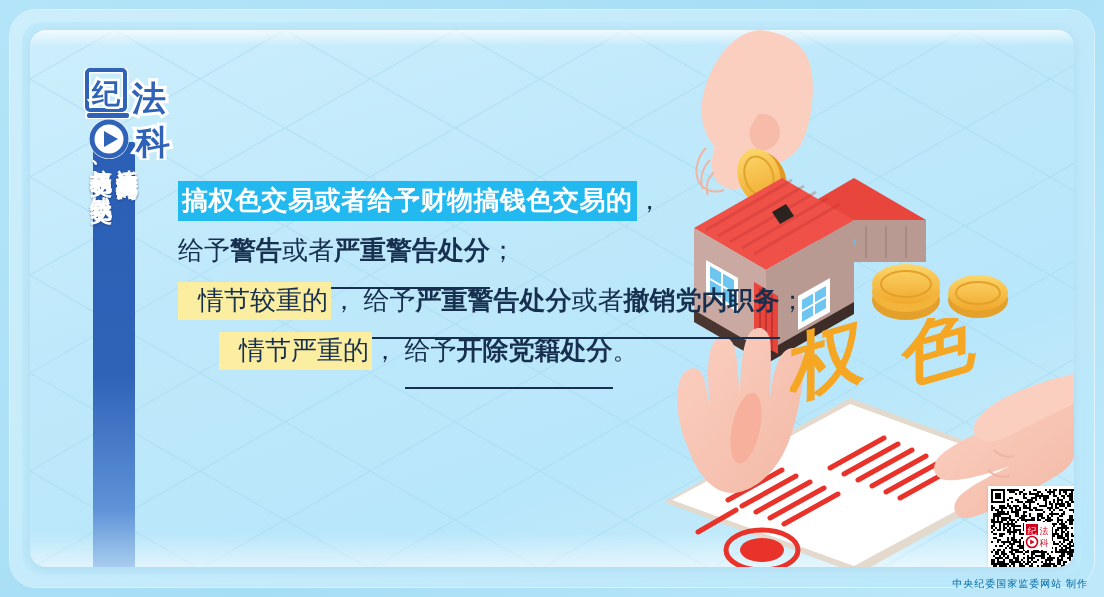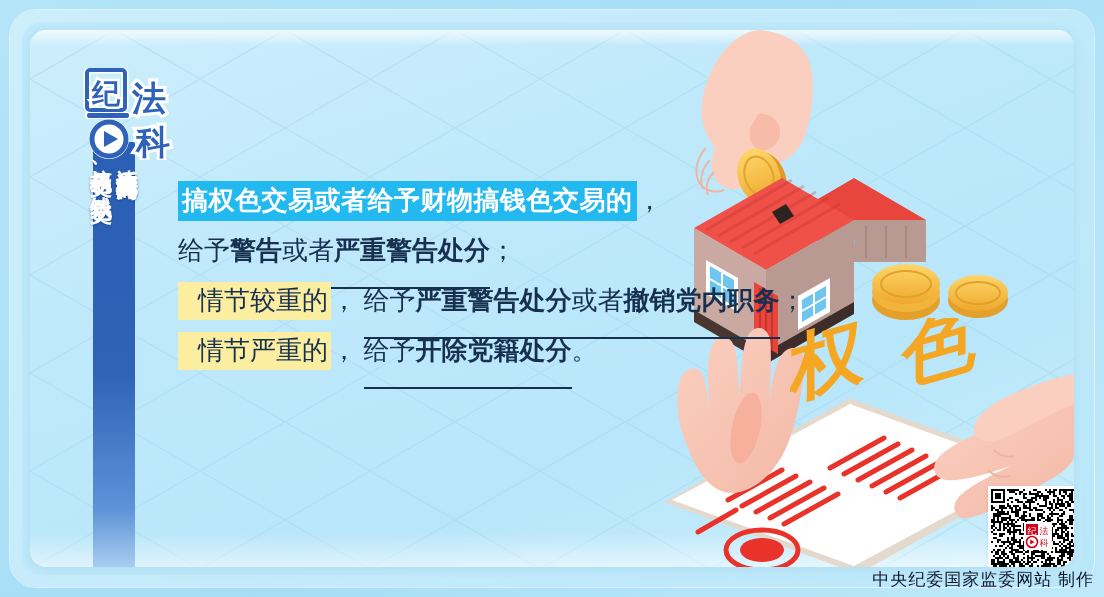--- a/index.html
+++ b/index.html
@@ -86,21 +86,21 @@
     z-index:13;
     color:#17304f;
   }
   .line{
     font-size:26px;
     line-height:1.0;
     margin-bottom:24px;
     white-space:nowrap;
     color:#17304f;
   }
-  .line:last-child{margin-bottom:0;}
+  .line:last-child{margin-bottom:0;margin-left:41px;}
 
   .hl-cyan{
     background:#22b9f0;
     color:#ffffff;
     font-weight:bold;
     padding:5px 4px 6px 4px;
     letter-spacing:.5px;
     text-align:right;
   }
   .hl-yellow{
@@ -132,23 +132,23 @@
   }
   .qr canvas,.qr svg{display:block;}
   .qr-logo{
     position:absolute;left:50%;top:50%;transform:translate(-50%,-50%);
     width:28px;height:28px;background:#fff;
     display:flex;align-items:center;justify-content:center;
   }
 
   
   .credit{
-    position:absolute;right:10px;bottom:6px;z-index:16;
+    position:absolute;right:16px;bottom:6px;z-index:16;
     font-family:"Liberation Sans","DejaVu Sans",sans-serif;
-    font-size:17px;color:#0f172a;letter-spacing:1px;
+    font-size:10px;color:#0369a1;letter-spacing:1px;
   }
 </style>
 </head>
 <body>
 
 <div class="stage">
 
   <div class="frame-outer"></div>
   <div class="frame-mid"></div>
   <div class="frame-inner"></div>

